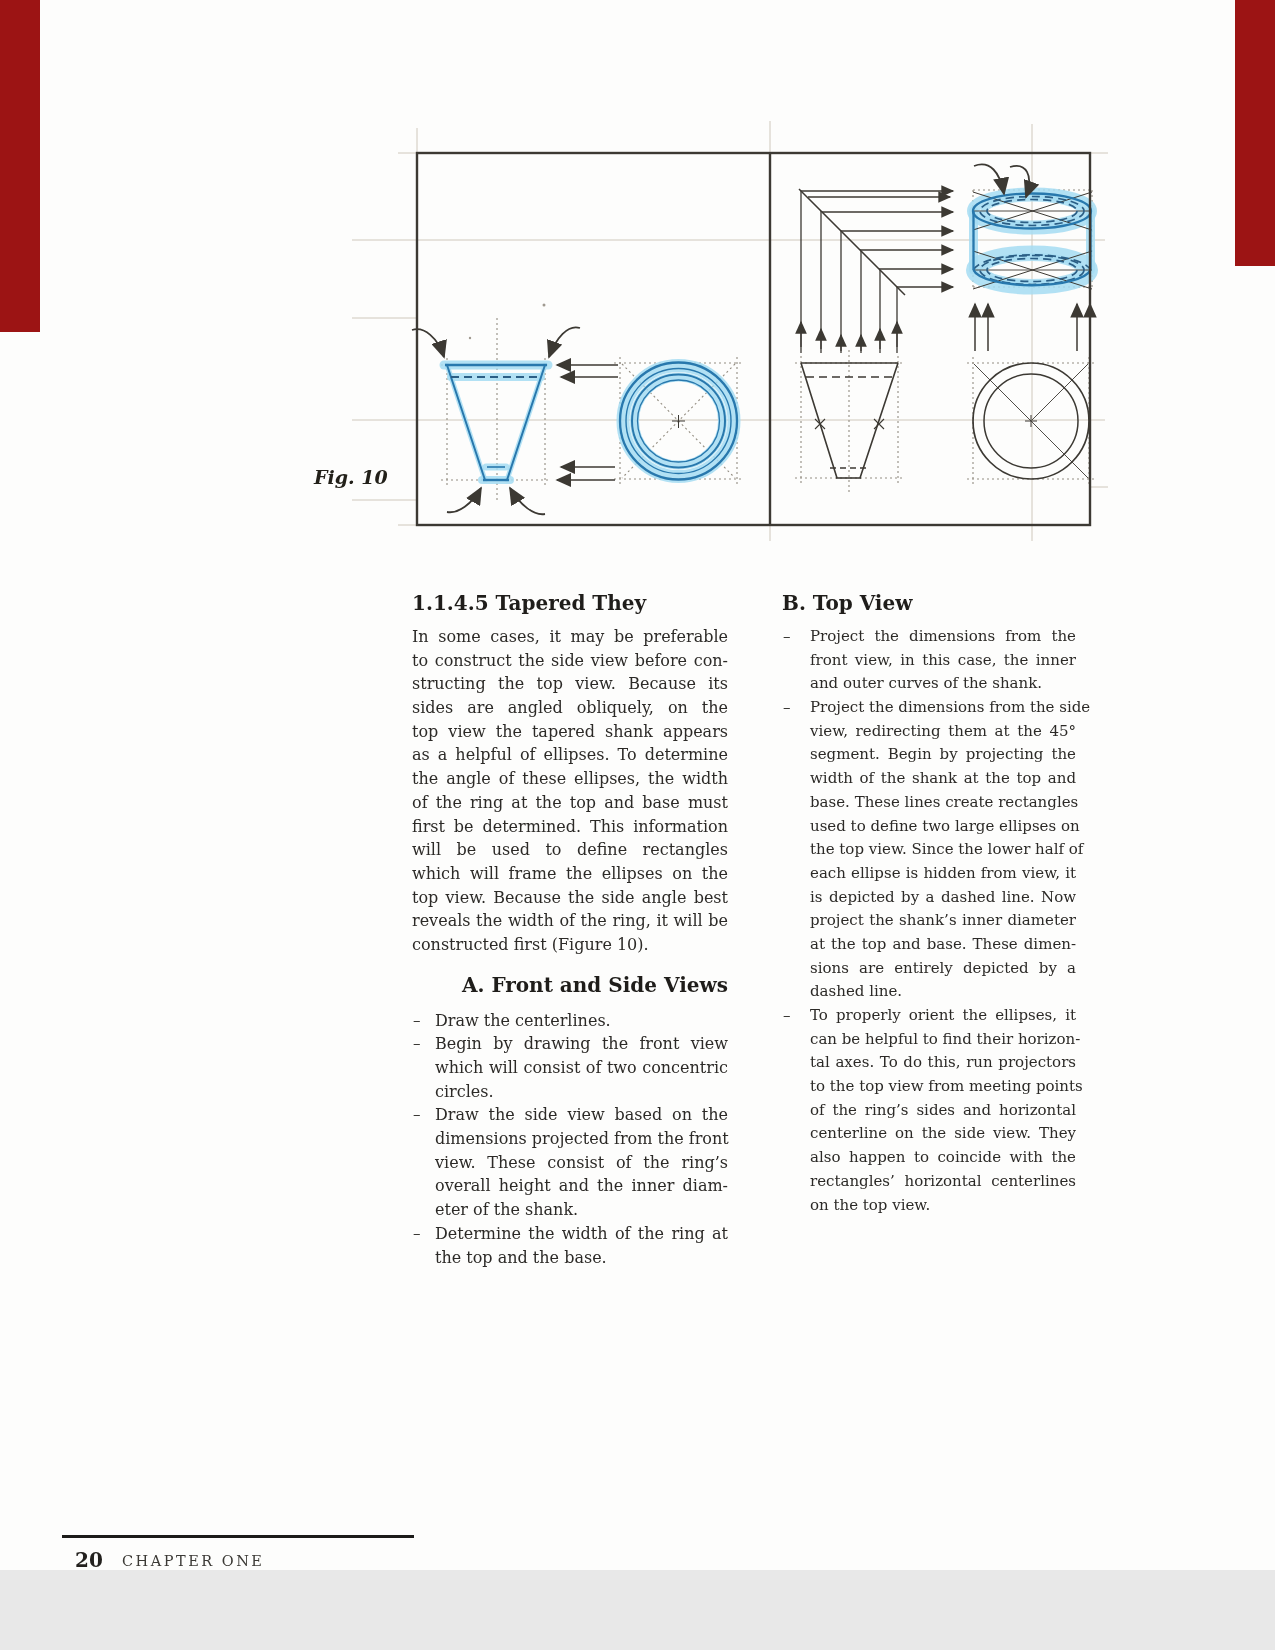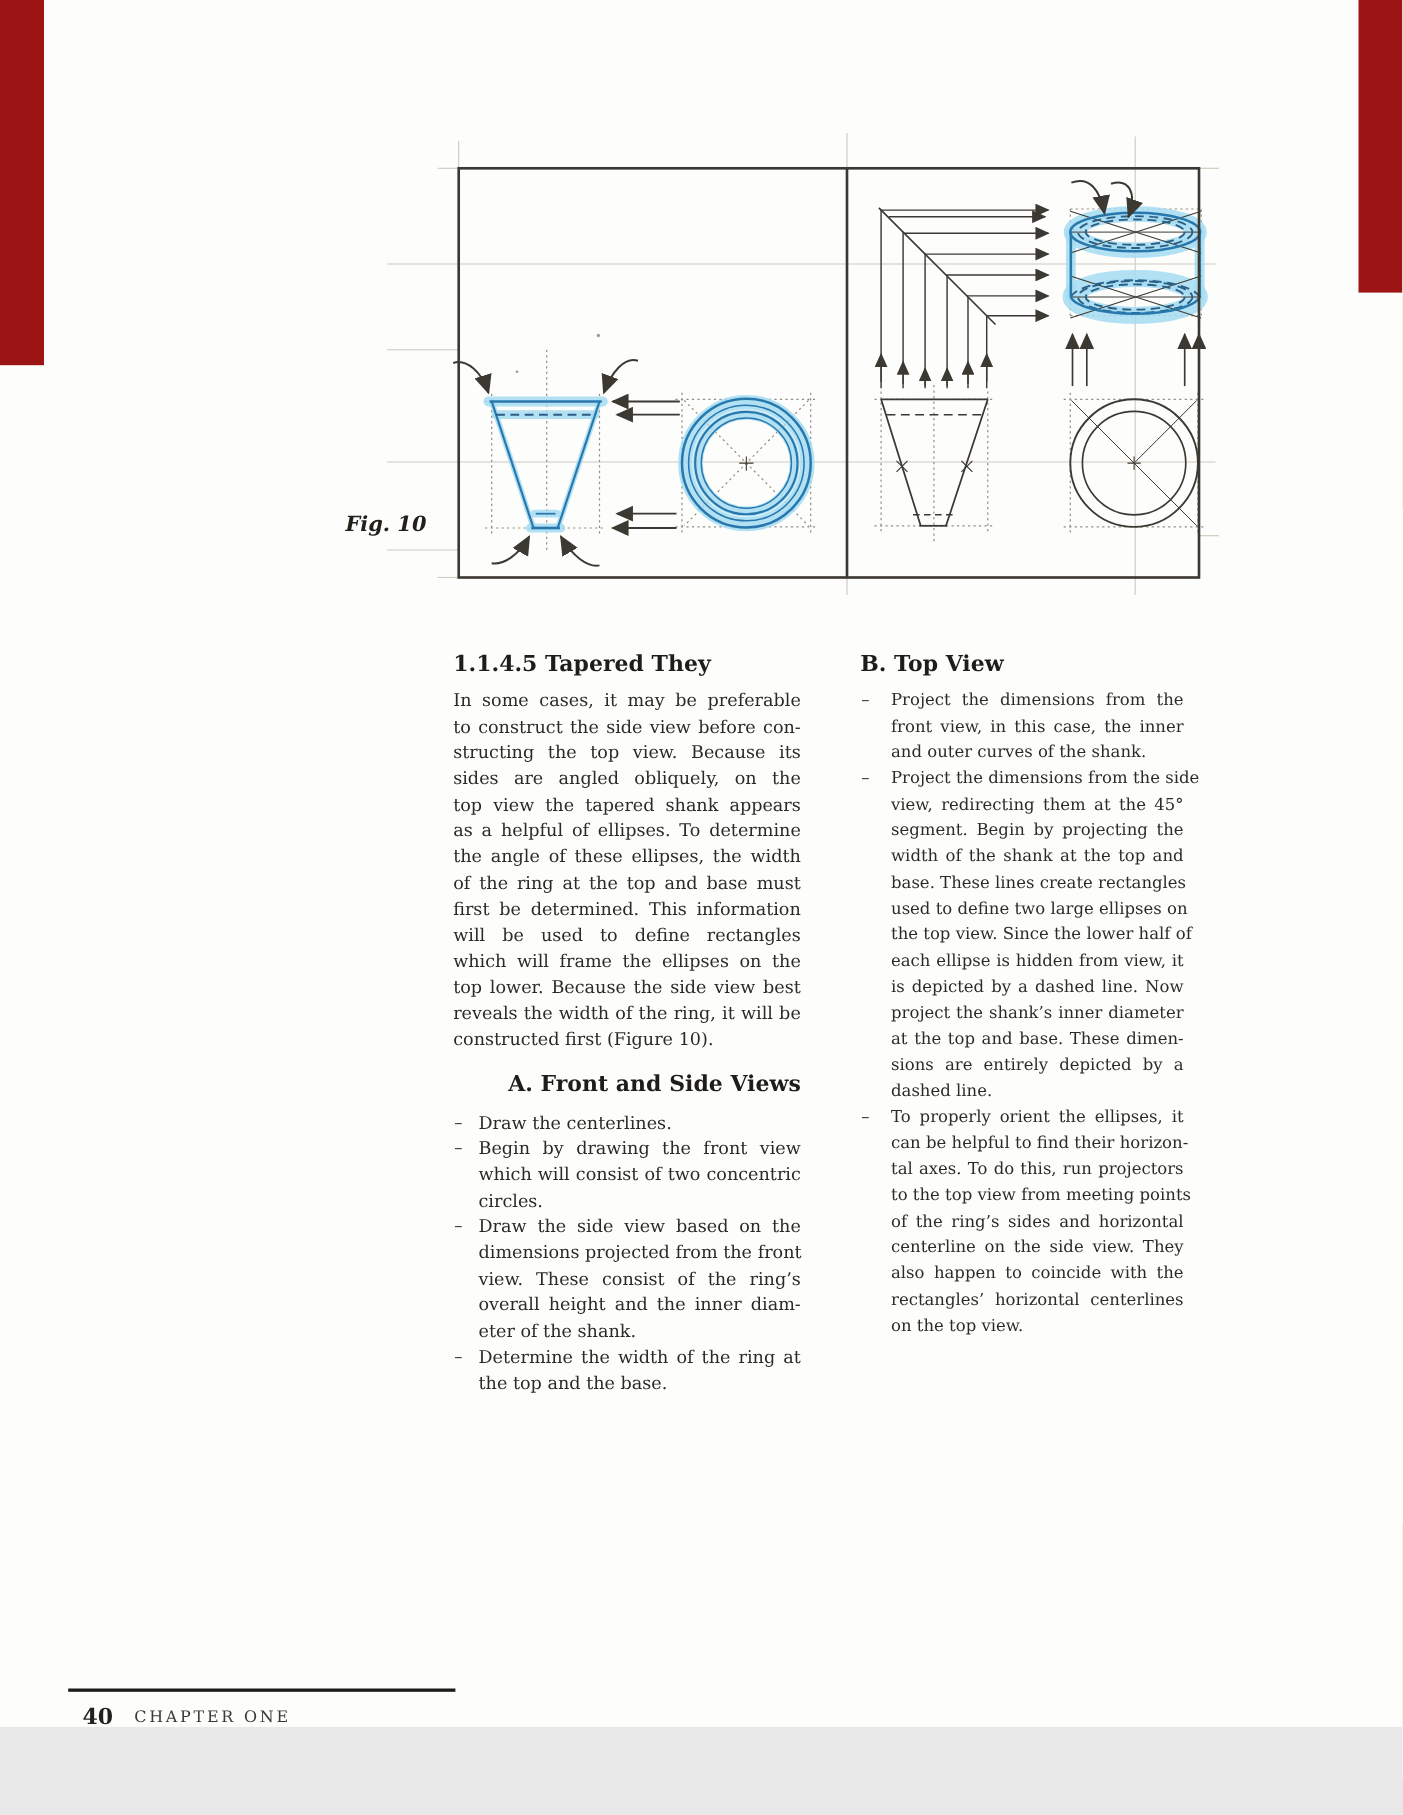--- a/index.html
+++ b/index.html
@@ -209,21 +209,21 @@
         <div class="tline">to construct the side view before con-</div>
         <div class="tline">structing the top view. Because its</div>
         <div class="tline">sides are angled obliquely, on the</div>
         <div class="tline">top view the tapered shank appears</div>
         <div class="tline">as a helpful of ellipses. To determine</div>
         <div class="tline">the angle of these ellipses, the width</div>
         <div class="tline">of the ring at the top and base must</div>
         <div class="tline">first be determined. This information</div>
         <div class="tline">will be used to define rectangles</div>
         <div class="tline">which will frame the ellipses on the</div>
-        <div class="tline">top lower. Because the side view best</div>
+        <div class="tline">top view. Because the side angle best</div>
         <div class="tline">reveals the width of the ring, it will be</div>
         <div class="tline final">constructed first (Figure 10).</div>
       </div>
     <h3 class="suba">A. Front and Side Views</h3>
     <div class="bullets">
         <div class="bullet">
           <span class="dash">–</span>
           <div class="tline final">Draw the centerlines.</div>
         </div>
         <div class="bullet">
@@ -283,17 +283,17 @@
           <div class="tline">centerline on the side view. They</div>
           <div class="tline">also happen to coincide with the</div>
           <div class="tline">rectangles’ horizontal centerlines</div>
           <div class="tline final">on the top view.</div>
         </div>
       </div>
   </section>
 
   <footer>
     <div class="rule"></div>
-    <span class="pagenum">40</span>
+    <span class="pagenum">20</span>
     <span class="chapter">CHAPTER ONE</span>
   </footer>
 
 </div>
 
 </body></html>

